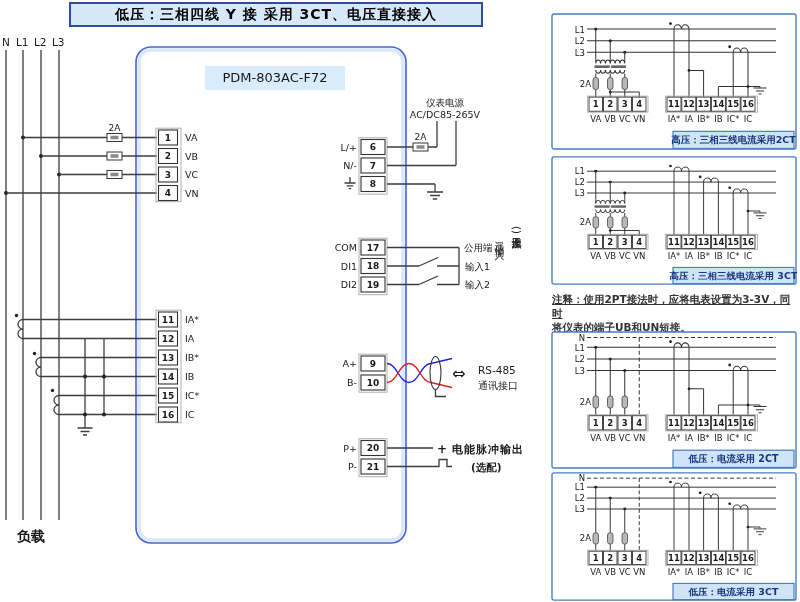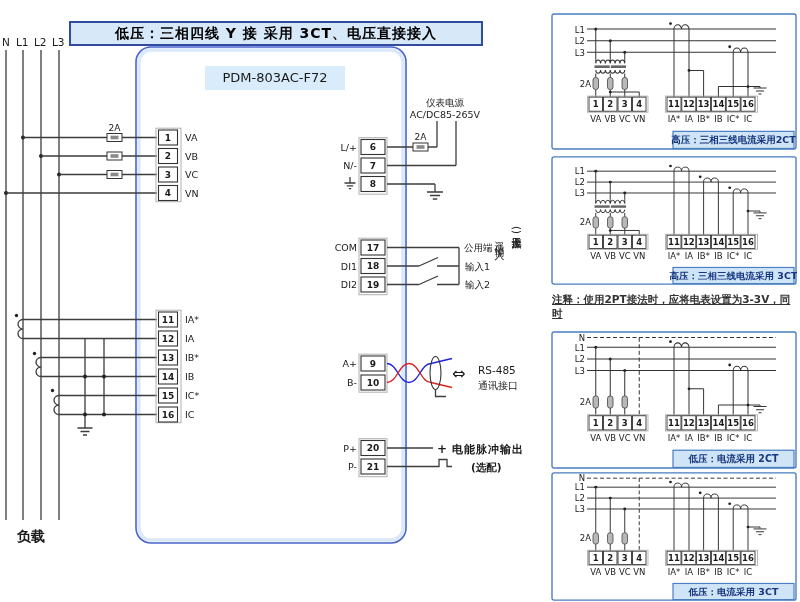--- a/index.html
+++ b/index.html
@@ -1,18 +1,18 @@
 <!DOCTYPE html>
 <html><head>
 <meta charset="utf-8">
 <style>
   html,body{margin:0;padding:0;background:#fff;}
   .stage{position:relative;width:800px;height:602px;background:#fff;font-family:"DejaVu Sans",sans-serif;overflow:hidden;}
   .banner{position:absolute;left:69px;top:2px;width:410px;height:21px;line-height:21px;text-align:center;
-          background:#d7e9f9;border:2px solid #2f4c9e;font-size:14px;font-weight:bold;color:#000;letter-spacing:1px;margin-top:19px;}
+          background:#d7e9f9;border:2px solid #2f4c9e;font-size:14px;font-weight:bold;color:#000;letter-spacing:1px;}
   .note{position:absolute;left:552px;top:292px;width:246px;font-size:10.5px;font-weight:bold;color:#333;line-height:14px;text-decoration:underline;}
   .vtext{position:absolute;writing-mode:vertical-rl;font-size:10px;color:#222;}
   .vt1{left:492px;top:233px;letter-spacing:3px;}
   .vt2{left:509px;top:226px;letter-spacing:0px;}
   svg{position:absolute;}
   svg text{font-family:"DejaVu Sans",sans-serif;fill:#1a1a1a;}
   .w{stroke:#3d3d3d;stroke-width:1.3;fill:none;}
   .pw{stroke:#333;stroke-width:1;fill:none;}
   .dash{stroke-dasharray:4 2.5;}
   .tb{fill:#fff;stroke:#333;stroke-width:1.1;}
@@ -351,20 +351,21 @@
       <text class="plab" x="167.4" y="108.5">IB</text>
       <text class="plab" x="182.2" y="108.5">IC*</text>
       <text class="plab" x="197" y="108.5">IC</text>
     </g>
     <rect class="cap" x="122" y="117.5" width="121" height="17"></rect>
     <text class="capt" x="182.5" y="129.5">高压：三相三线电流采用 3CT</text>
   </svg>
 
   <div class="note">
     <div>注释：使用2PT接法时，应将电表设置为3-3V，同时</div>
+    <div>将仪表的端子UB和UN短接。</div>
   </div>
 
   <svg style="left:551px;top:331px" width="246" height="138" viewBox="0 0 246 136" preserveAspectRatio="none">
     <rect class="pframe" x="1" y="1" width="244" height="134" rx="2"></rect>
     <text class="pl" x="34" y="9.5">N</text>
     <text class="pl" x="34" y="19.5">L1</text>
     <text class="pl" x="34" y="31">L2</text>
     <text class="pl" x="34" y="42.5">L3</text>
     <path class="pw dash" d="M36,6.5 H225"></path>
     <path class="pw" d="M36,16 H225 M36,27.5 H225 M36,39 H225"></path>

